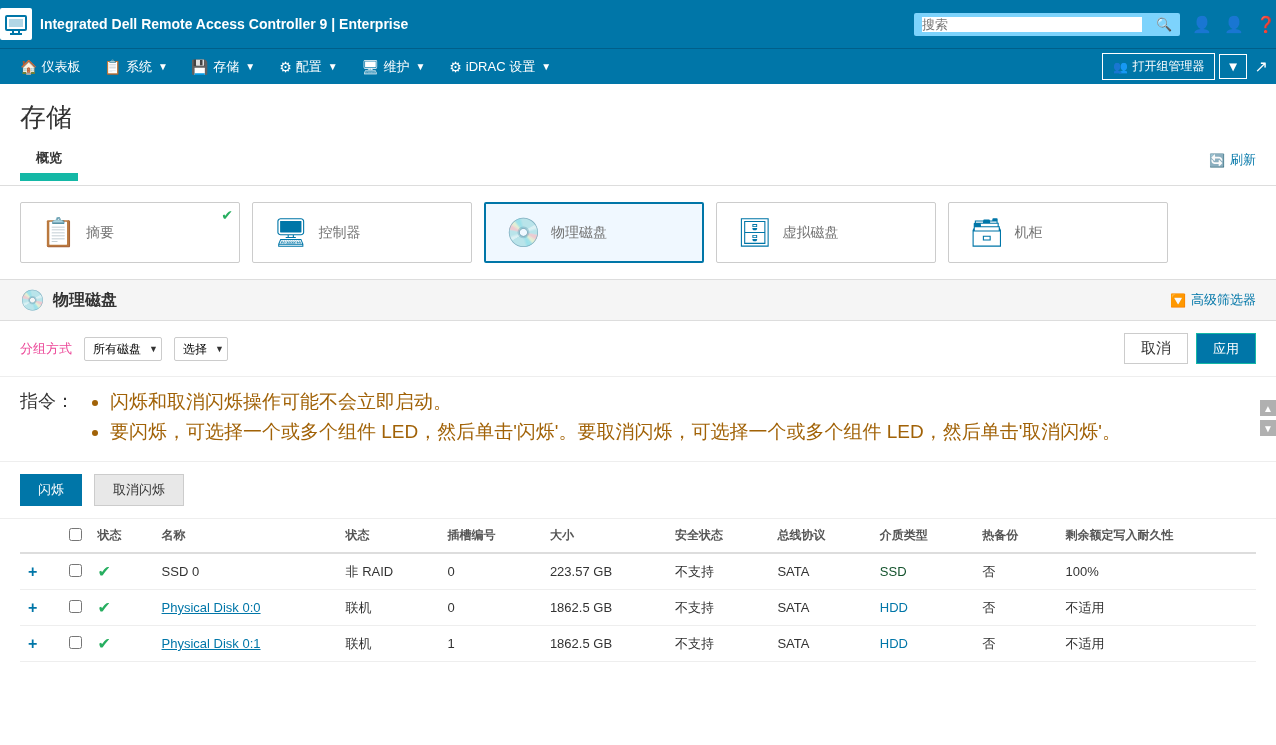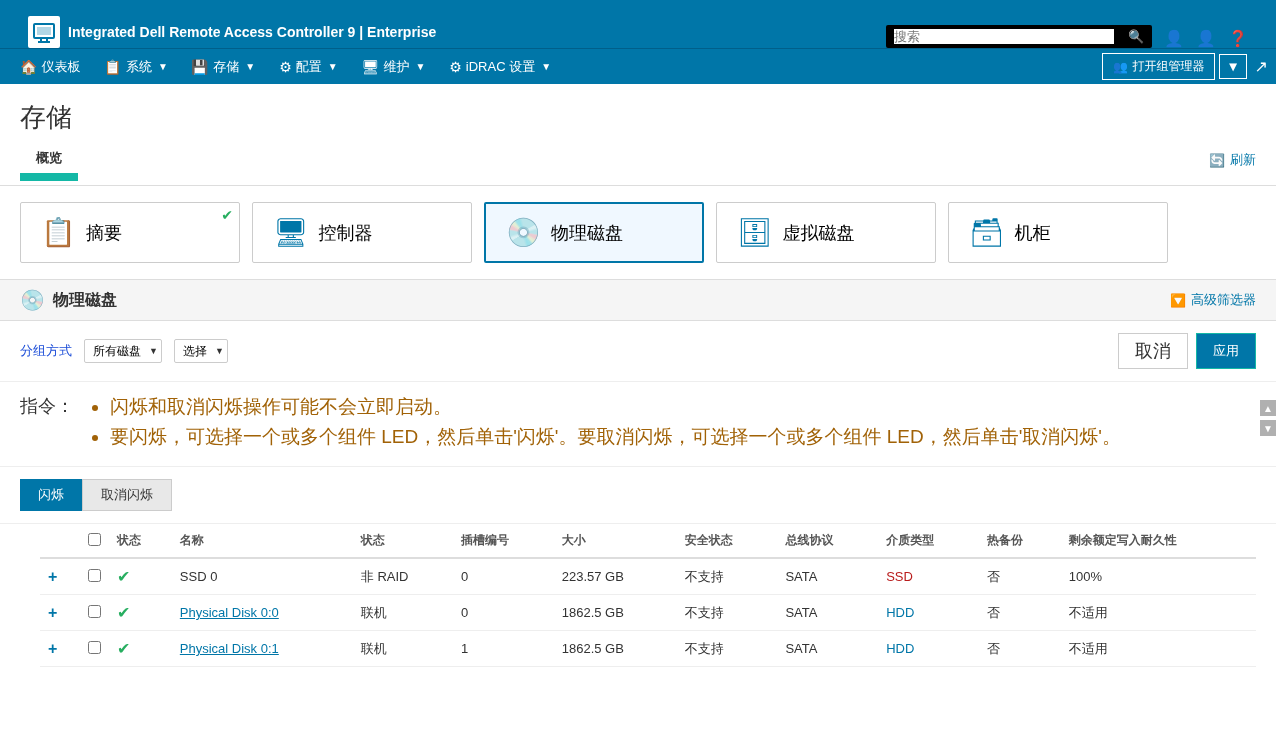--- a/index.html
+++ b/index.html
@@ -2,23 +2,23 @@
 <html><head>
   <meta charset="utf-8">
   <style>
     * { box-sizing: border-box; margin: 0; padding: 0; }
     body { font-family: Arial, sans-serif; font-size: 13px; color: #333; background: #fff; }
 
     
     .header {
       background: #0076a8;
       display: flex;
-      align-items: flex-end;
+      align-items: center;
       height: 48px;
-      padding: 0 28px;
+      padding: 0 0;
       color: #fff;
     }
     .header-logo {
       display: flex;
       align-items: center;
       gap: 8px;
       font-size: 14px;
       font-weight: bold;
       flex: 1;
     }
@@ -27,21 +27,21 @@
       height: 32px;
       background: #fff;
       display: flex;
       align-items: center;
       justify-content: center;
       border-radius: 2px;
     }
     .header-search {
       display: flex;
       align-items: center;
-      background: #000000;
+      background: #7dd3fc;
       border-radius: 2px;
       padding: 4px 8px;
       gap: 14px;
       min-width: 260px;
     }
     .header-search input {
       border: none;
       outline: none;
       font-size: 13px;
       color: #333;
@@ -167,21 +167,21 @@
       background: #f0f8ff;
     }
     .card .card-check {
       position: absolute;
       top: 4px;
       right: 6px;
       color: #27ae60;
       font-size: 14px;
     }
     .card-icon { font-size: 28px; color: #0076a8; }
-    .card-label { font-size: 18px; color: #000000; }
+    .card-label { font-size: 14px; color: #737373; }
 
     
     .section-header {
       display: flex;
       align-items: center;
       padding: 8px 20px;
       background: #f5f5f5;
       border-top: 1px solid #ddd;
       border-bottom: 1px solid #ddd;
     }
@@ -205,21 +205,21 @@
     }
 
     
     .filter-bar {
       display: flex;
       align-items: center;
       padding: 12px 20px;
       gap: 12px;
       border-bottom: 1px solid #eee;
     }
-    .filter-label { font-size: 13px; color: #1d4ed8; }
+    .filter-label { font-size: 13px; color: #ec4899; }
     .filter-select {
       border: 1px solid #ccc;
       border-radius: 2px;
       padding: 4px 20px 4px 8px;
       font-size: 12px;
       cursor: pointer;
       background: #fff;
       appearance: none;
       -webkit-appearance: none;
       position: relative;
@@ -240,21 +240,21 @@
     .filter-actions {
       margin-left: auto;
       display: flex;
       gap: 8px;
     }
     .btn-cancel {
       background: #fff;
       border: 1px solid #ccc;
       padding: 5px 16px;
       cursor: pointer;
-      font-size: 18px;
+      font-size: 15px;
       color: #333;
     }
     .btn-apply {
       background: #0076a8;
       border: 1px solid #14b8a6;
       padding: 5px 16px;
       cursor: pointer;
       font-size: 13px;
       color: #fff;
     }
@@ -266,21 +266,21 @@
       gap: 20px;
       border-bottom: 1px solid #eee;
     }
     .instructions-label { font-size: 18px; color: #333; min-width: 40px; }
     .instructions-list { list-style: disc; padding-left: 16px; }
     .instructions-list li { font-size: 19px; color: #a16207; margin-bottom: 4px; }
 
     
     .action-buttons {
       display: flex;
-      gap: 0;
+      gap: 12px;
       padding: 12px 20px;
       border-bottom: 1px solid #eee;
     }
     .btn-blink {
       background: #0076a8;
       color: #fff;
       border: none;
       padding: 6px 18px;
       cursor: pointer;
       font-size: 13px;
@@ -288,21 +288,21 @@
     .btn-unblink {
       background: #e8e8e8;
       color: #333;
       border: 1px solid #ccc;
       padding: 6px 18px;
       cursor: pointer;
       font-size: 13px;
     }
 
     
-    .table-area { padding: 0 20px; margin-left: 20px; }
+    .table-area { padding: 0 20px; }
     table { width: 100%; border-collapse: collapse; }
     thead tr { border-bottom: 2px solid #ddd; }
     th {
       text-align: left;
       padding: 8px 8px;
       font-size: 12px;
       color: #555;
       font-weight: bold;
       white-space: nowrap;
     }
@@ -516,21 +516,21 @@
     <tr>
     <td><span class="expand-btn">+</span></td>
     <td><input type="checkbox" class="row-checkbox" style=""></td>
     <td><span class="td-check">✔</span></td>
     <td>SSD 0</td>
     <td>非 RAID</td>
     <td>0</td>
     <td>223.57 GB</td>
     <td>不支持</td>
     <td>SATA</td>
-    <td style="color:#b91c1c">SSD</td>
+    <td style="color:#14532d">SSD</td>
     <td>否</td>
     <td>100%</td>
   </tr>
         <tr>
     <td><span class="expand-btn">+</span></td>
     <td><input type="checkbox" class="row-checkbox" style=""></td>
     <td><span class="td-check">✔</span></td>
     <td><a class="td-link" href="#">Physical Disk 0:0</a></td>
     <td>联机</td>
     <td>0</td>

